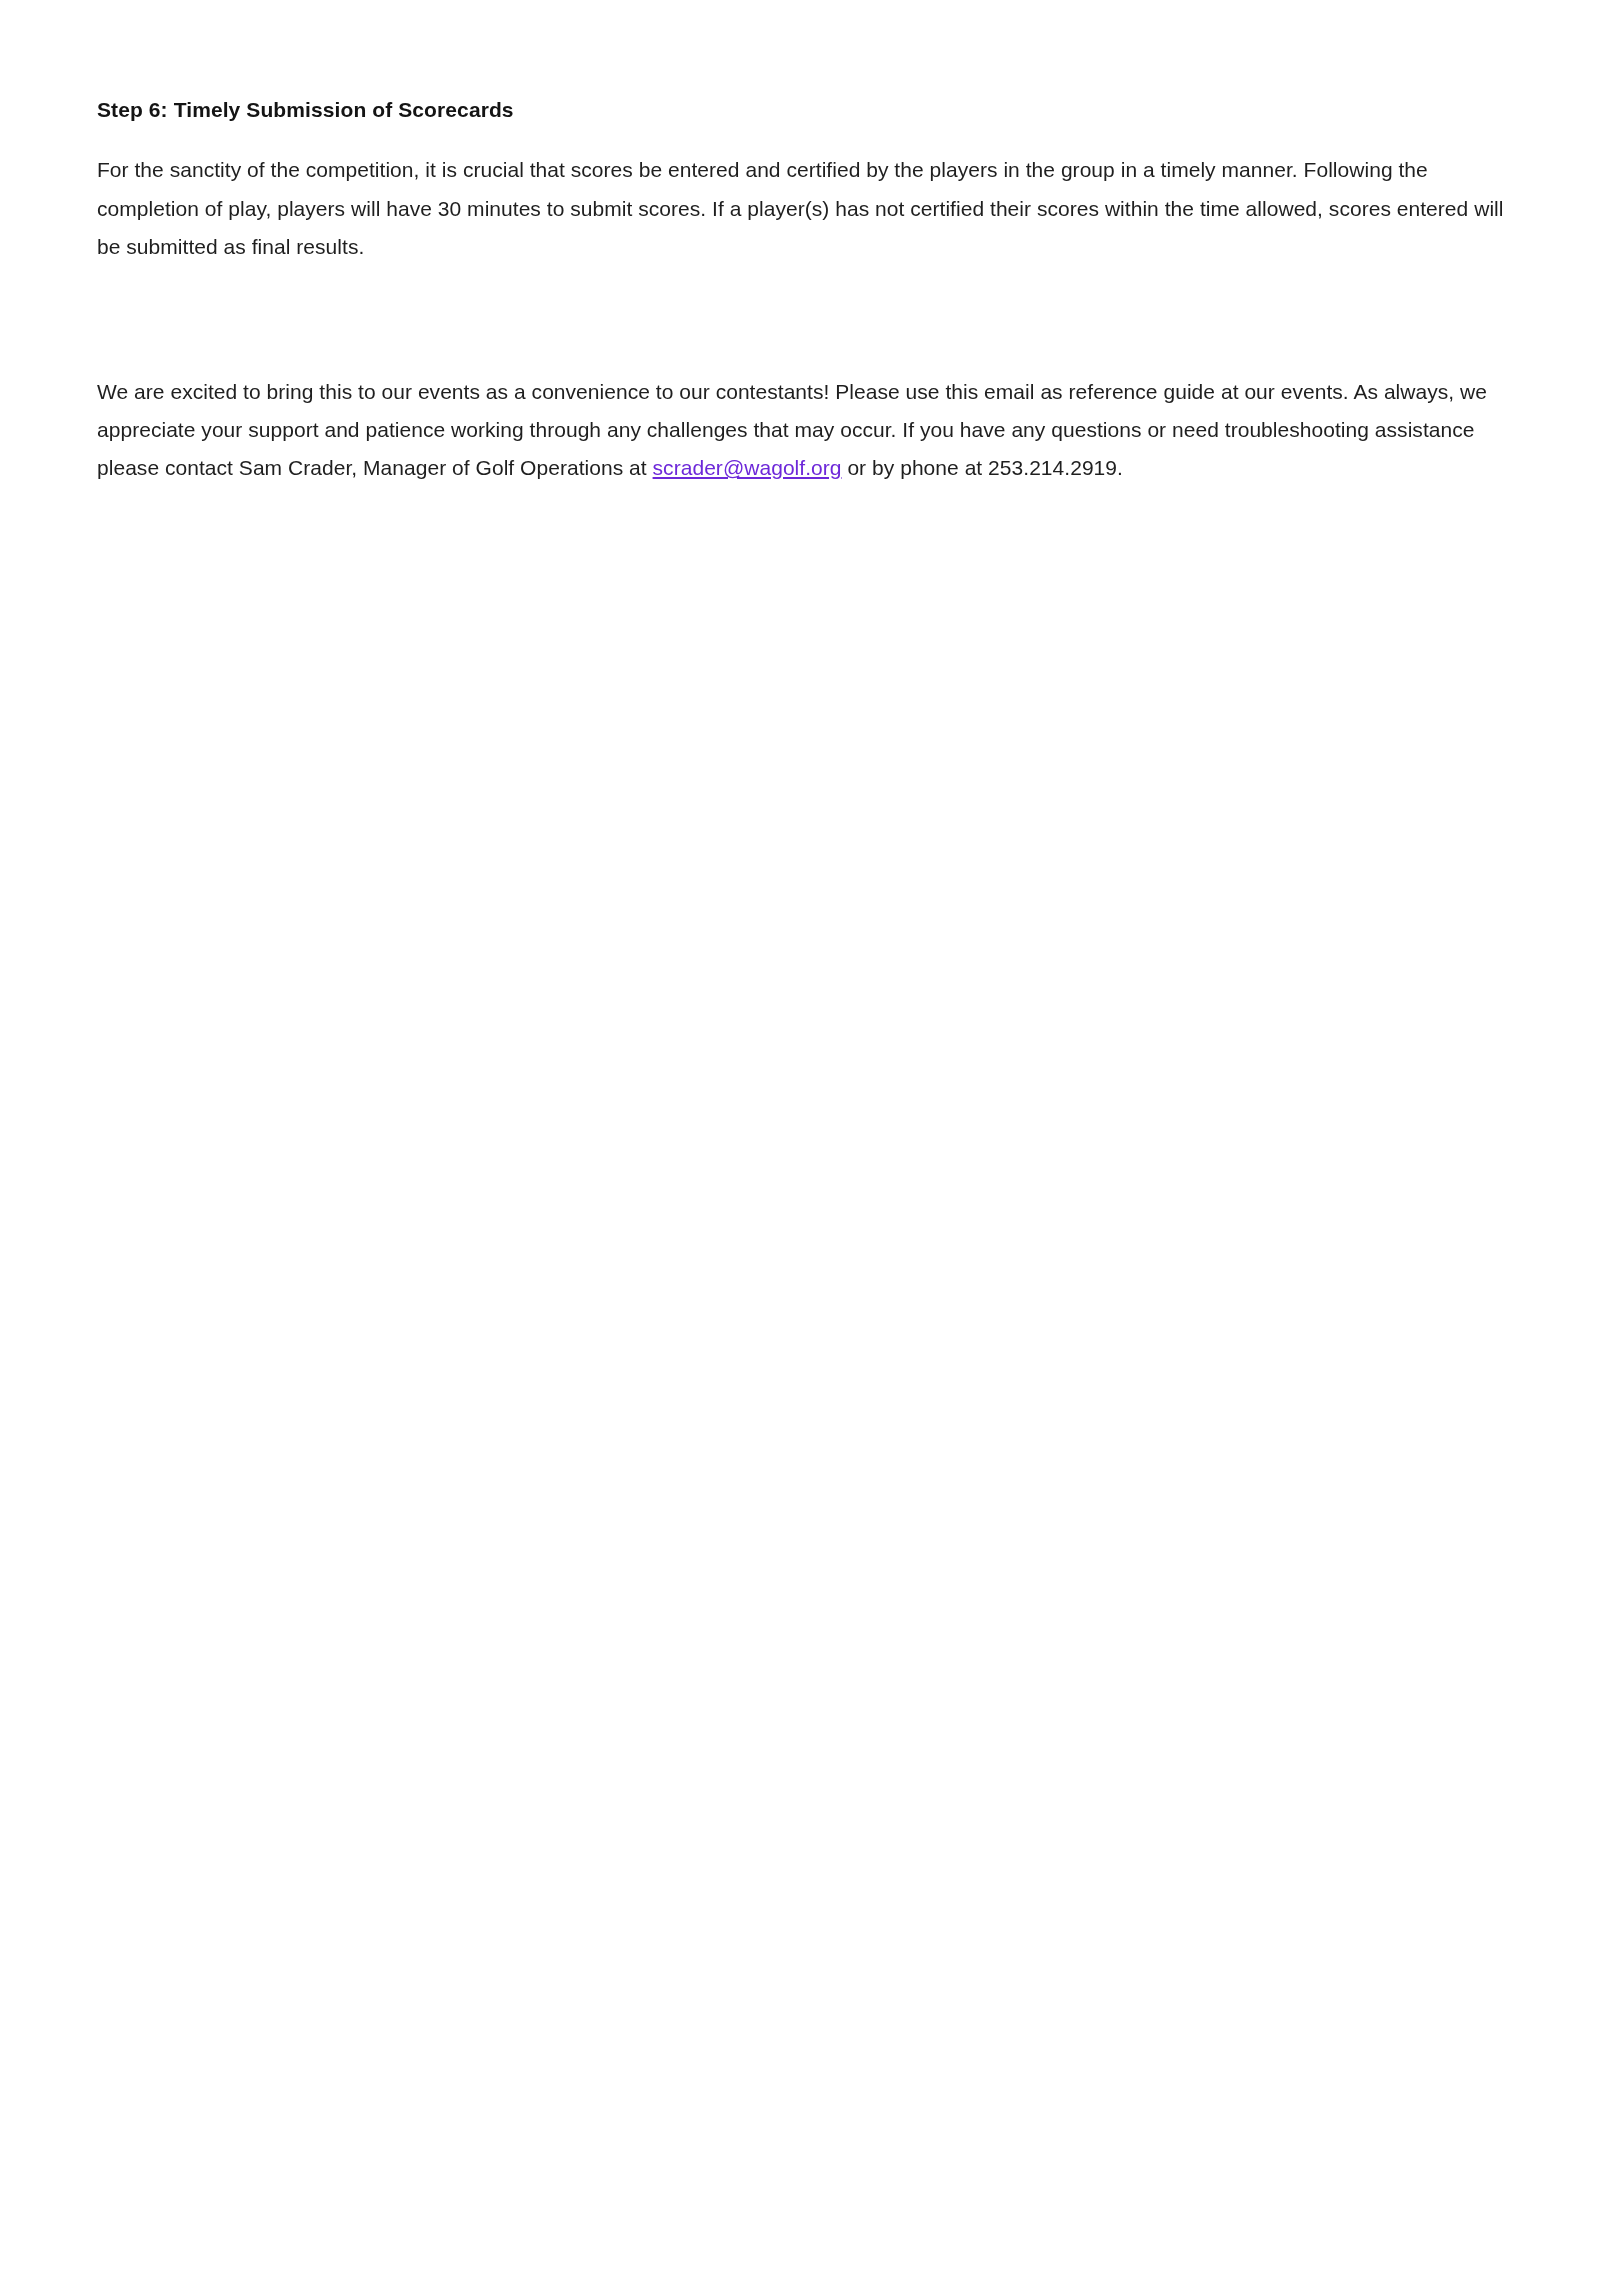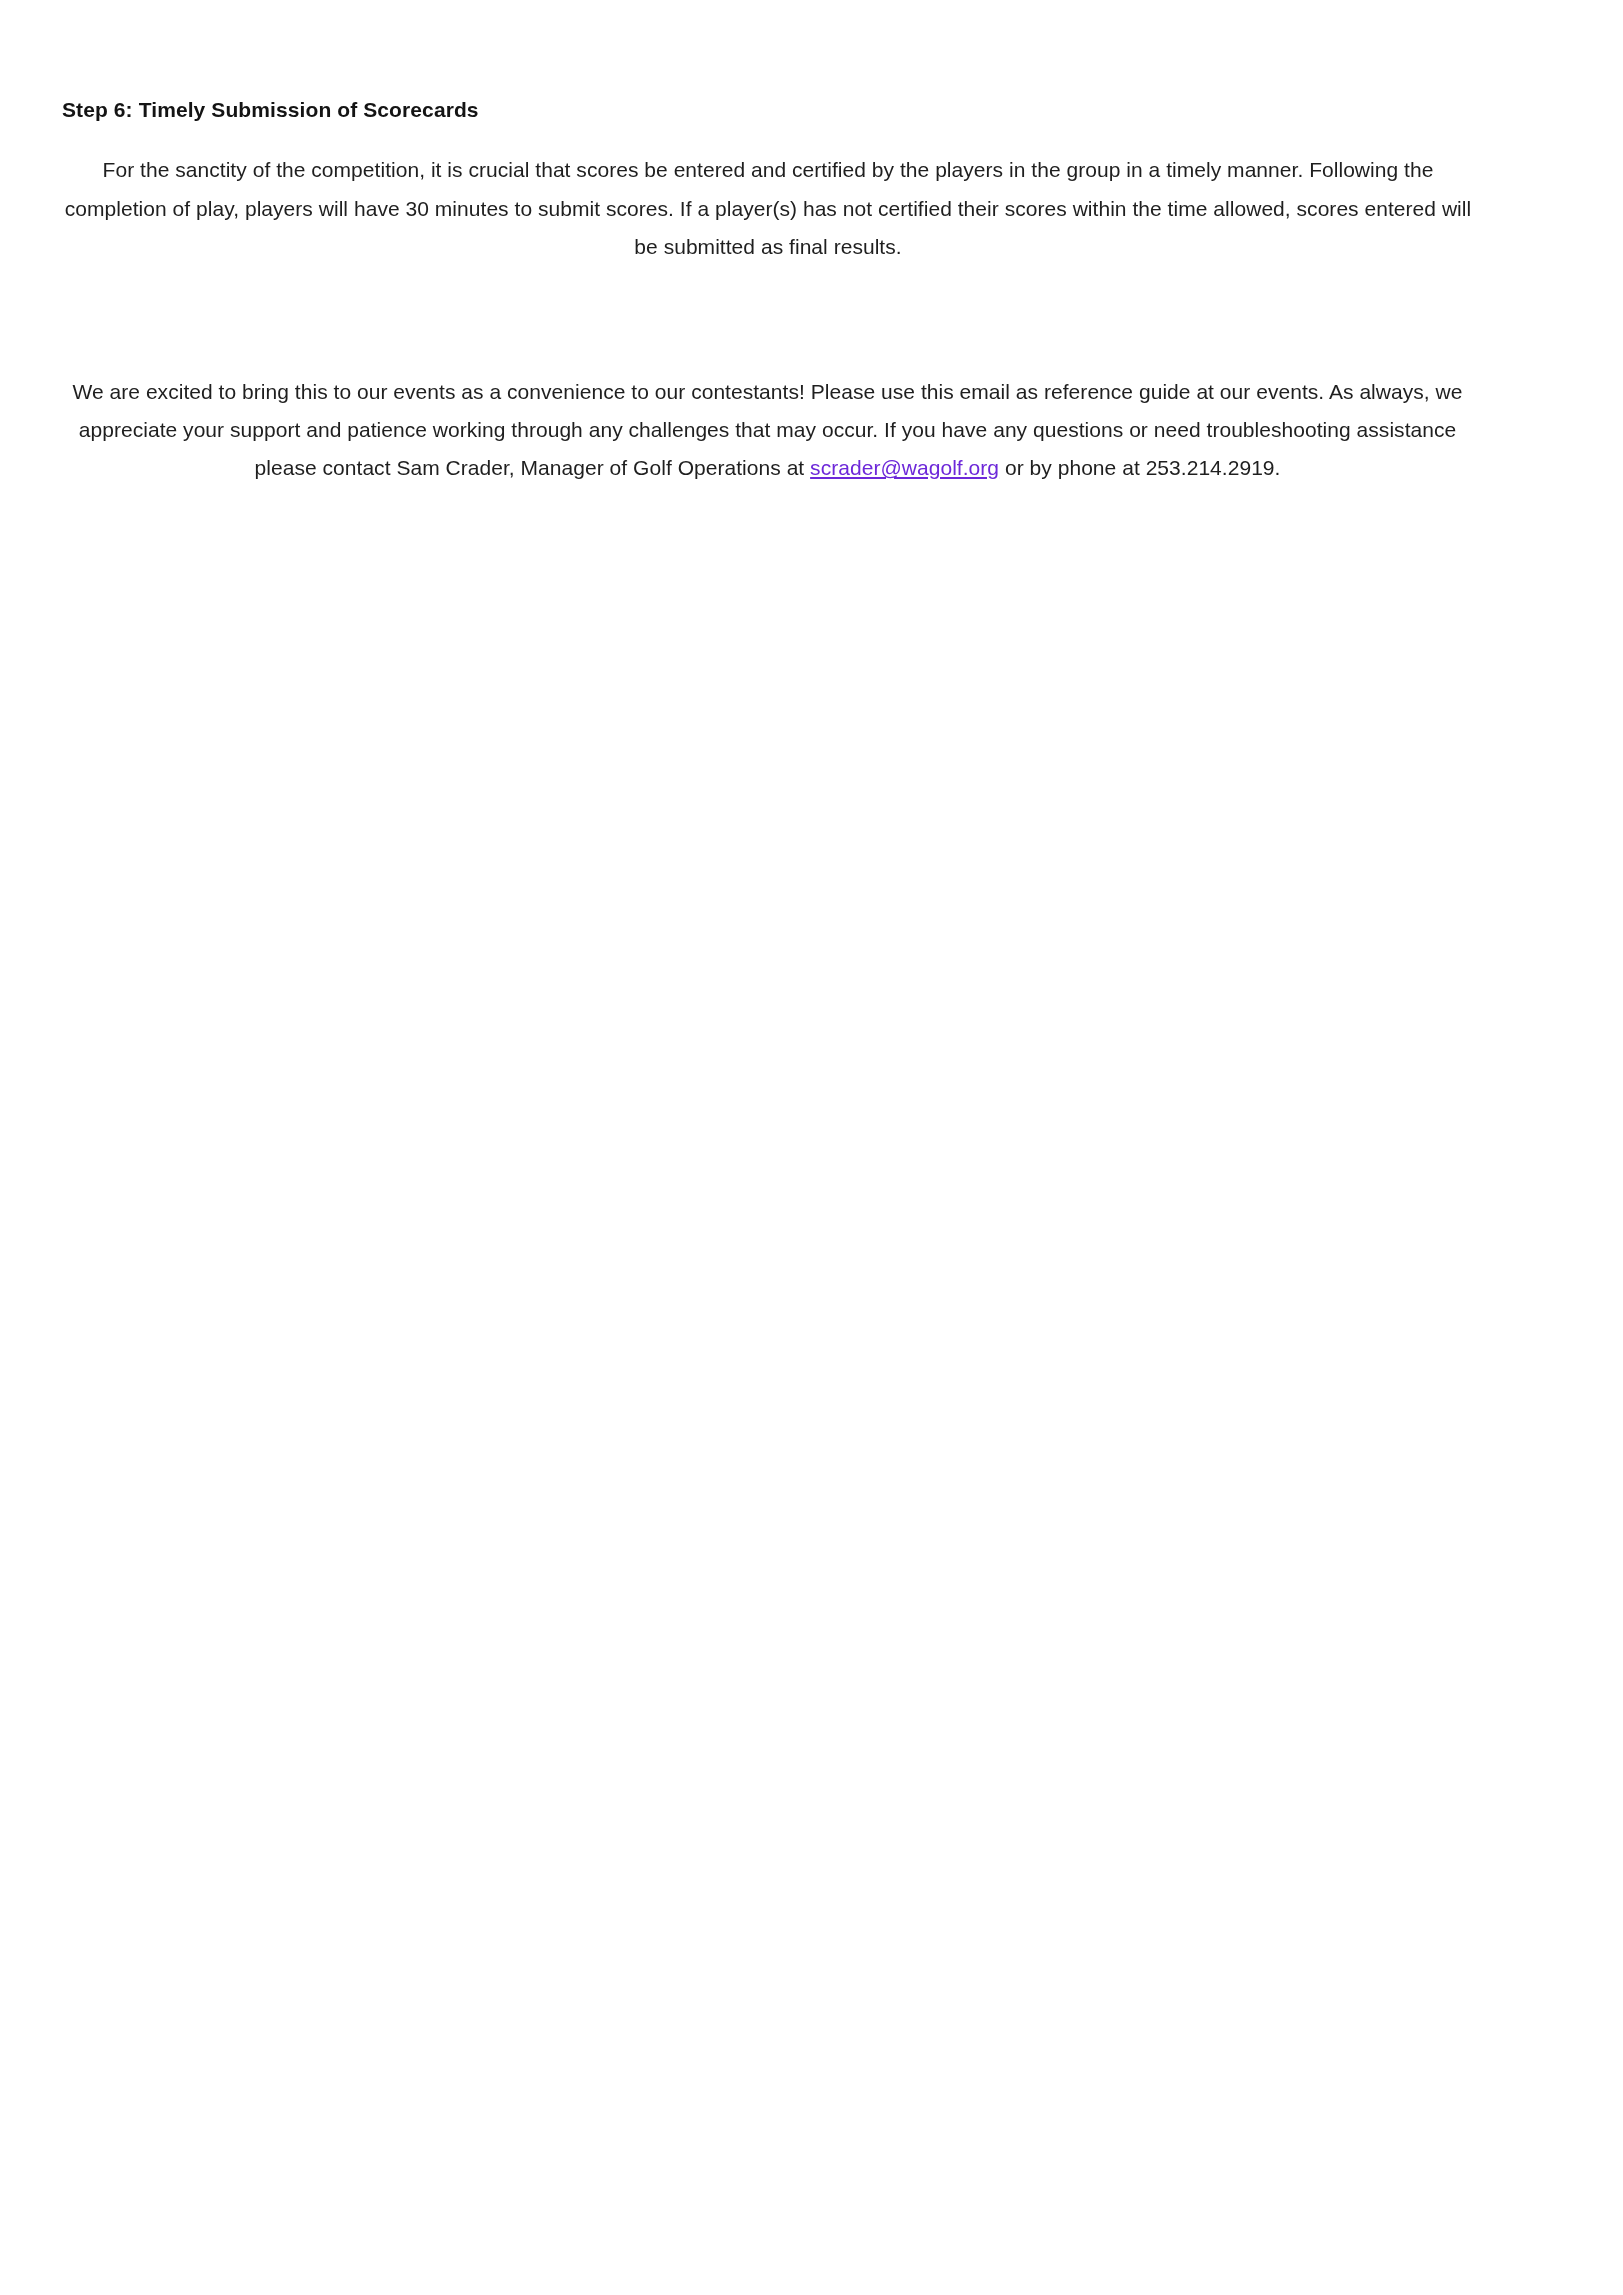--- a/index.html
+++ b/index.html
@@ -13,41 +13,40 @@
     font-family: "Liberation Sans", sans-serif;
     color: #1b1b1b;
     -webkit-font-smoothing: antialiased;
   }
   .page {
     position: relative;
     width: 1623px;
     height: 2295px;
     background: #ffffff;
     box-sizing: border-box;
-    padding: 96px 97px 0 62px;
+    padding: 96px 97px 0 97px;
   }
   .doc-body {
     width: 1412px;
   }
   .heading {
     font-size: 21px;
     font-weight: bold;
     letter-spacing: 0.1px;
     color: #141414;
     margin: 0 0 28px 0;
     line-height: 1.3;
   }
   .para {
     font-size: 21px;
     font-weight: normal;
     color: #1f1f1f;
     line-height: 1.82;
     margin: 0;
     letter-spacing: 0.04px;
-    text-align: center;
   }
   .spacer-block {
     height: 107px;
   }
   .email-link {
     color: #6d28d9;
     text-decoration: underline;
     text-underline-offset: 2.4px;
   }
   .para-2 {

